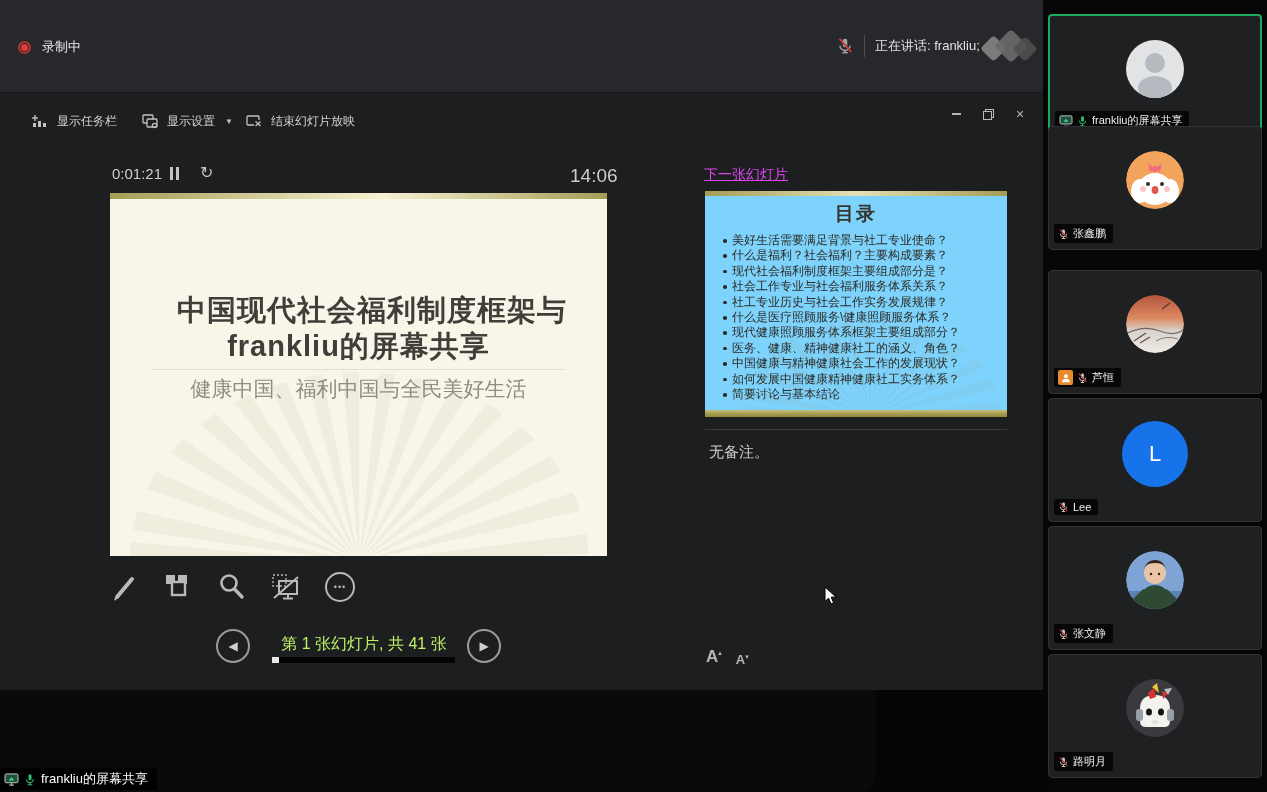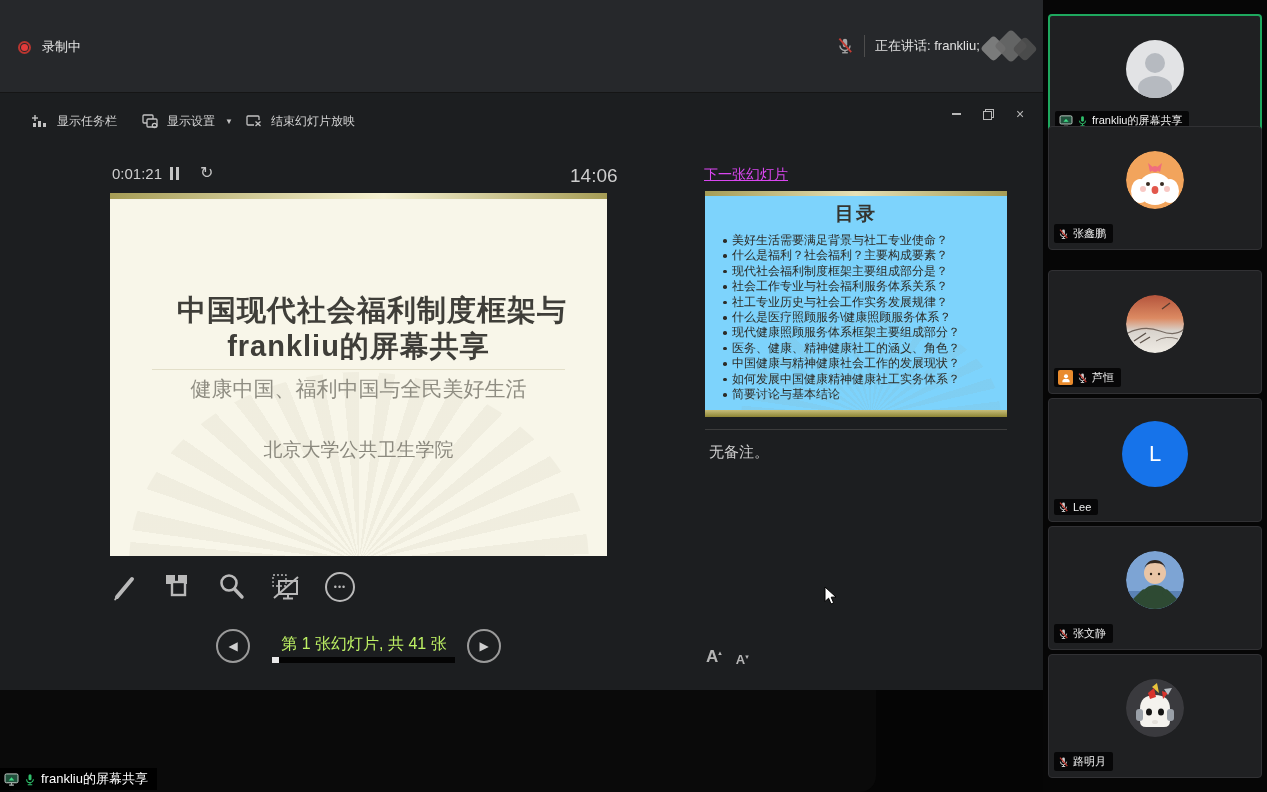--- a/index.html
+++ b/index.html
@@ -183,21 +183,20 @@
         <span class="clock">14:06</span>
       </div>
 
       <div class="slide">
         <div class="fan"></div>
         <div class="gold-top"></div>
         <div class="slide-title st1">中国现代社会福利制度框架与</div>
         <div class="slide-title st2">frankliu的屏幕共享</div>
         <div class="slide-divider"></div>
         <div class="slide-subtitle">健康中国、福利中国与全民美好生活</div>
-        <div class="slide-affil">北京大学公共卫生学院</div>
       </div>
 
       <div class="tools">
         <div class="tool-btn">
           <svg width="30" height="30" viewBox="0 0 30 30">
             <path d="M8 25 L23 7" stroke="#b9b9b9" stroke-width="4" stroke-linecap="round"></path>
             <path d="M6.2 27.5 L8 25" stroke="#b9b9b9" stroke-width="2" stroke-linecap="round"></path>
           </svg>
         </div>
         <div class="tool-btn">

